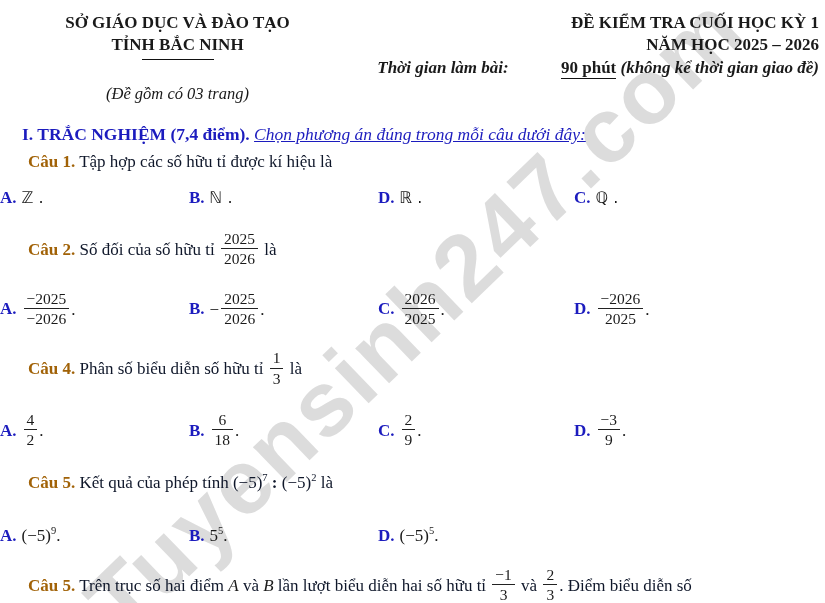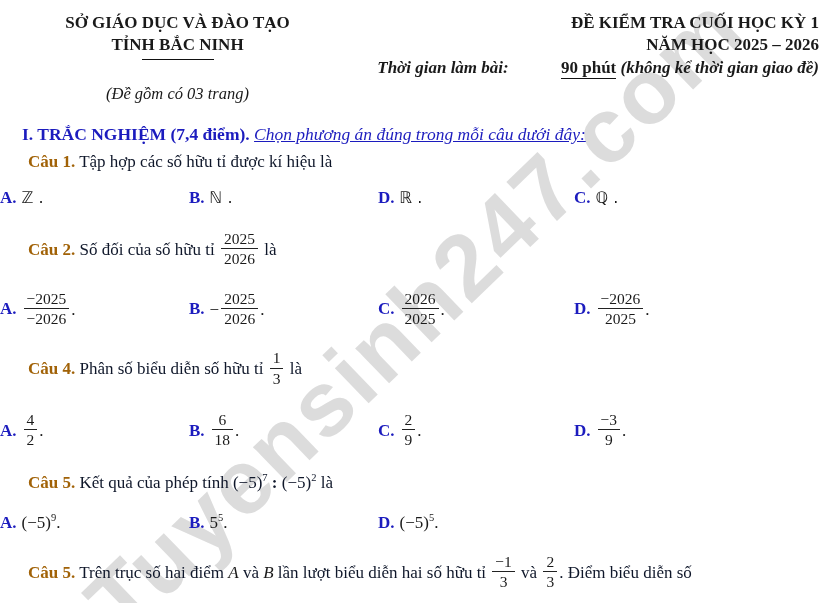--- a/index.html
+++ b/index.html
@@ -74,21 +74,21 @@
   .opt-letter { color:#1c1cbe; font-weight:bold; margin-right:5px; }
 
   
   .q1-row    { margin-top:7px; }
   .opts-1    { margin-top:16px; }
   .q2-row    { margin-top:24px; }
   .opts-2    { margin-top:22px; }
   .q3-row    { margin-top:22px; }
   .opts-3    { margin-top:24px; }
   .q4-row    { margin-top:22px; }
-  .opts-4    { margin-top:20px; }
+  .opts-4    { margin-top:33px; }
   .q5-row    { margin-top:22px; margin-right:6px; }
 </style>
 </head>
 <body>
 
 <div class="watermark">Tuyensinh247.com</div>
 
 <div class="page">
 
   <div class="header">

